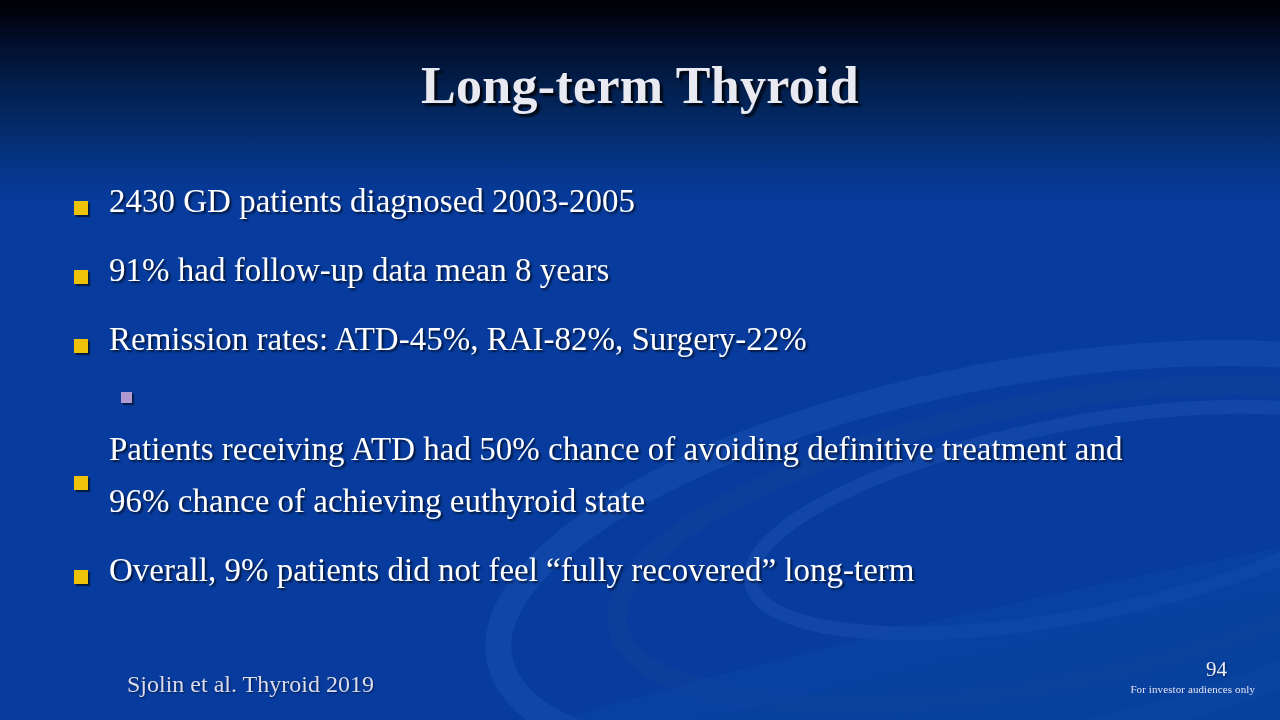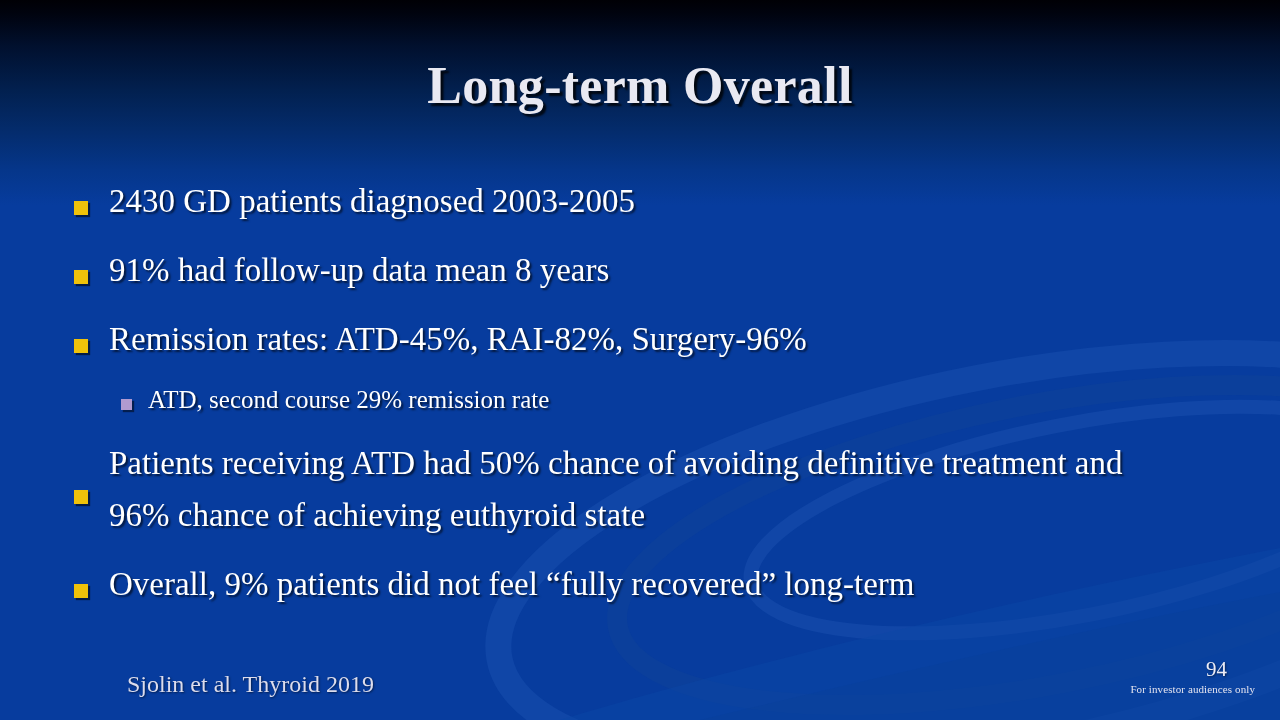--- a/index.html
+++ b/index.html
@@ -142,42 +142,41 @@
       <g clip-path="url(#slideclip)">
         <ellipse cx="1010" cy="560" rx="520" ry="185" fill="none" stroke="#1F56B4" stroke-opacity="0.40" stroke-width="26" transform="rotate(-11 1010 560)"></ellipse>
         <ellipse cx="1040" cy="545" rx="430" ry="140" fill="none" stroke="#0E4299" stroke-opacity="0.55" stroke-width="20" transform="rotate(-11 1040 545)"></ellipse>
         <ellipse cx="1075" cy="520" rx="330" ry="96" fill="none" stroke="#2A61BE" stroke-opacity="0.28" stroke-width="14" transform="rotate(-11 1075 520)"></ellipse>
         <path d="M 560 720 C 760 660 1010 600 1280 548 L 1280 720 Z" fill="#0B47A6" fill-opacity="0.45"></path>
         <path d="M 700 720 C 900 672 1090 628 1280 592 L 1280 720 Z" fill="#0A3F99" fill-opacity="0.35"></path>
       </g>
     </svg>
   </div>
 
-  <div class="title">Long-term Overall</div>
+  <div class="title">Long-term Thyroid</div>
 
   <div class="body-list">
 
     <div class="bullet-row">
       <span class="marker"></span>
       <span class="btext">2430 GD patients diagnosed 2003-2005</span>
     </div>
 
     <div class="bullet-row">
       <span class="marker"></span>
       <span class="btext">91% had follow-up data mean 8 years</span>
     </div>
 
     <div class="bullet-row">
       <span class="marker"></span>
-      <span class="btext">Remission rates: ATD-45%, RAI-82%, Surgery-96%</span>
+      <span class="btext">Remission rates: ATD-45%, RAI-82%, Surgery-22%</span>
     </div>
 
     <div class="bullet-row sub">
       <span class="marker"></span>
-      <span class="btext">ATD, second course 29% remission rate</span>
     </div>
 
     <div class="bullet-row wide">
       <span class="marker"></span>
       <span class="btext">Patients receiving ATD had 50% chance of avoiding definitive treatment and 96% chance of achieving euthyroid state</span>
     </div>
 
     <div class="bullet-row">
       <span class="marker"></span>
       <span class="btext">Overall, 9% patients did not feel “fully recovered” long-term</span>

